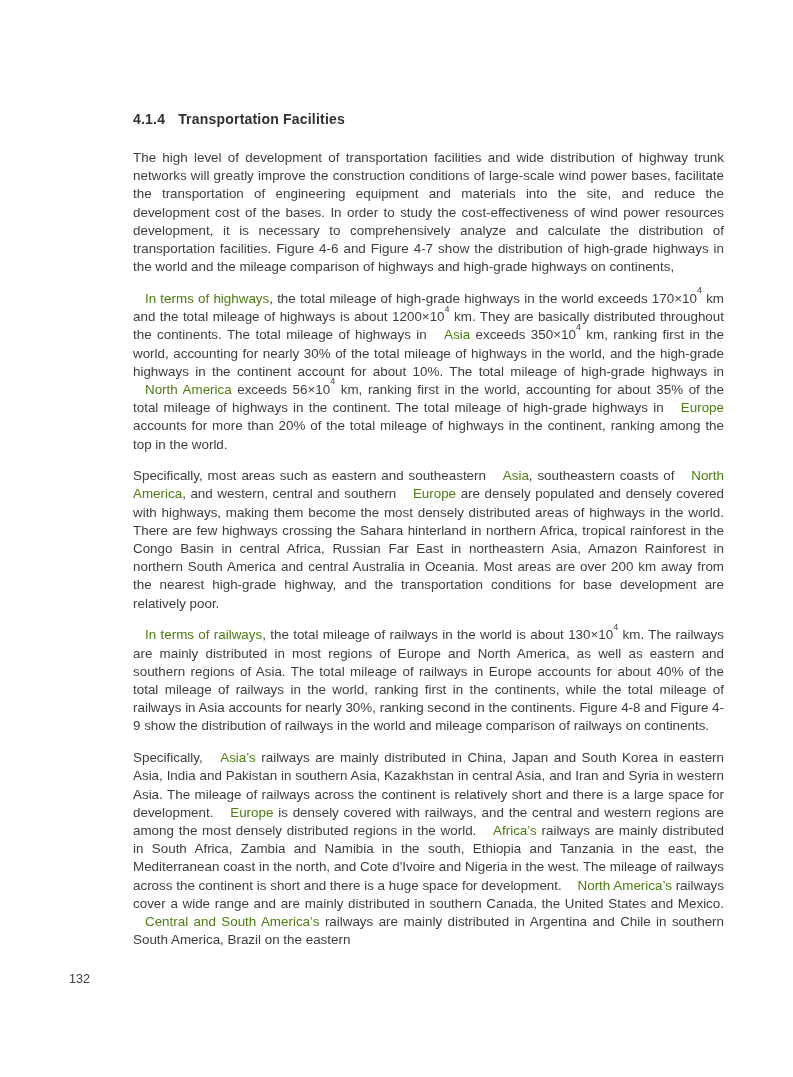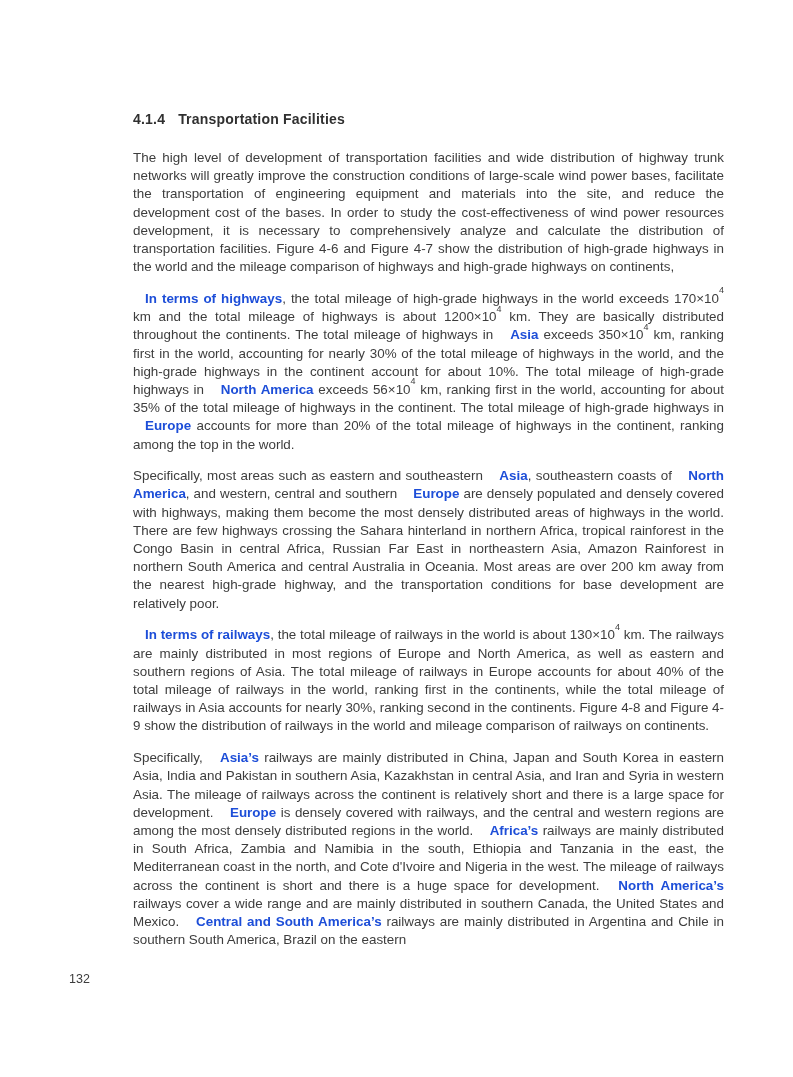--- a/index.html
+++ b/index.html
@@ -28,21 +28,21 @@
     letter-spacing: 0.2px;
   }
   .heading .num { margin-right: 13px; }
   .para {
     font-size: 13.4px;
     line-height: 18.2px;
     text-align: justify;
     margin-bottom: 13.5px;
     color: #3d3d3d;
   }
-  .para b { font-weight: bold; color: #1d4ed8; padding-left: 12px; }
+  .para b { font-weight: normal; color: #4d7c0f; padding-left: 12px; }
   .para sup {
     font-size: 9px;
     line-height: 0;
     position: relative;
     top: -4px;
   }
   .page-num {
     position: absolute;
     left: 36px;
     top: 972px;

